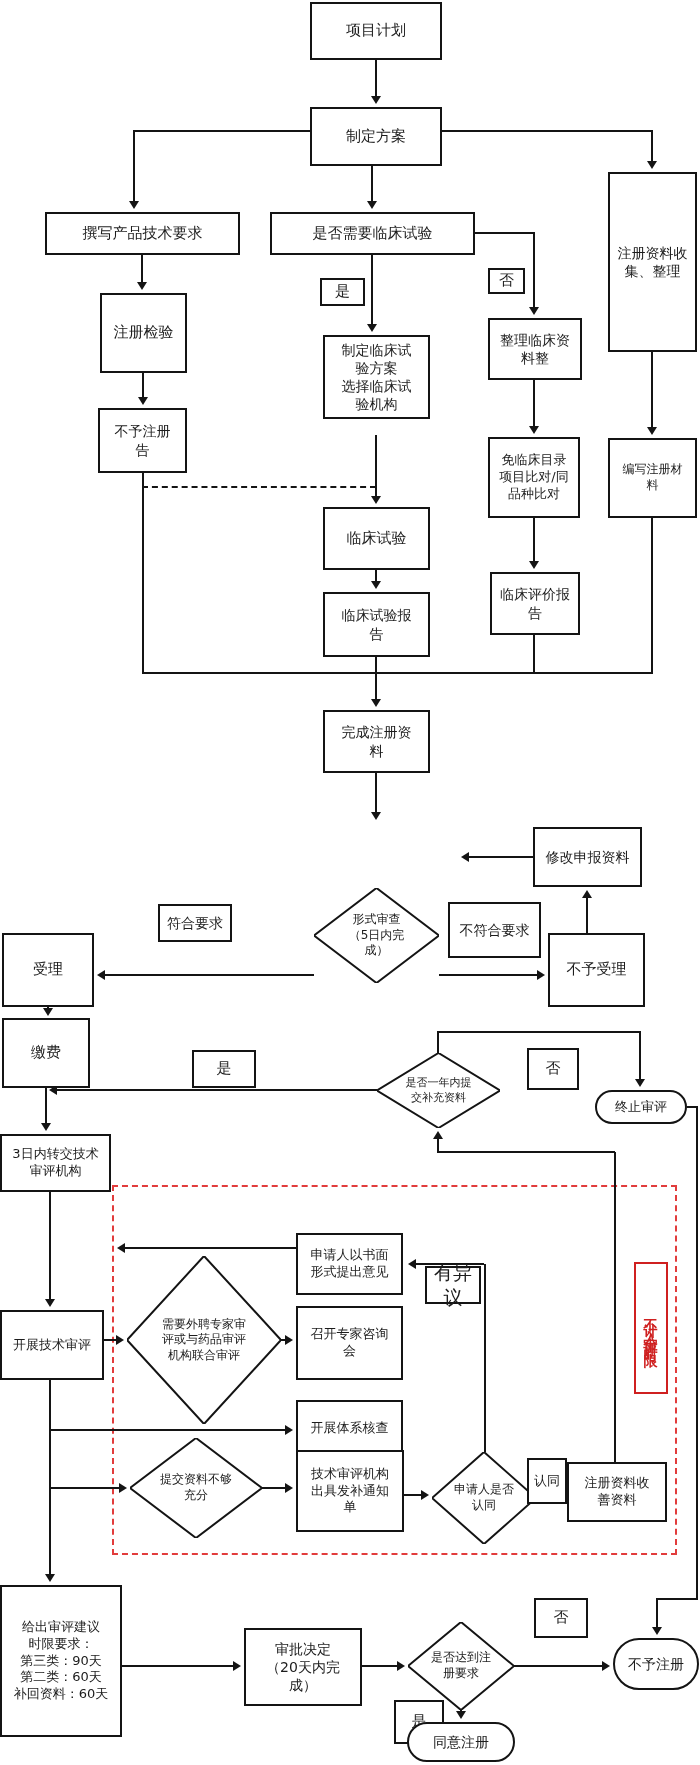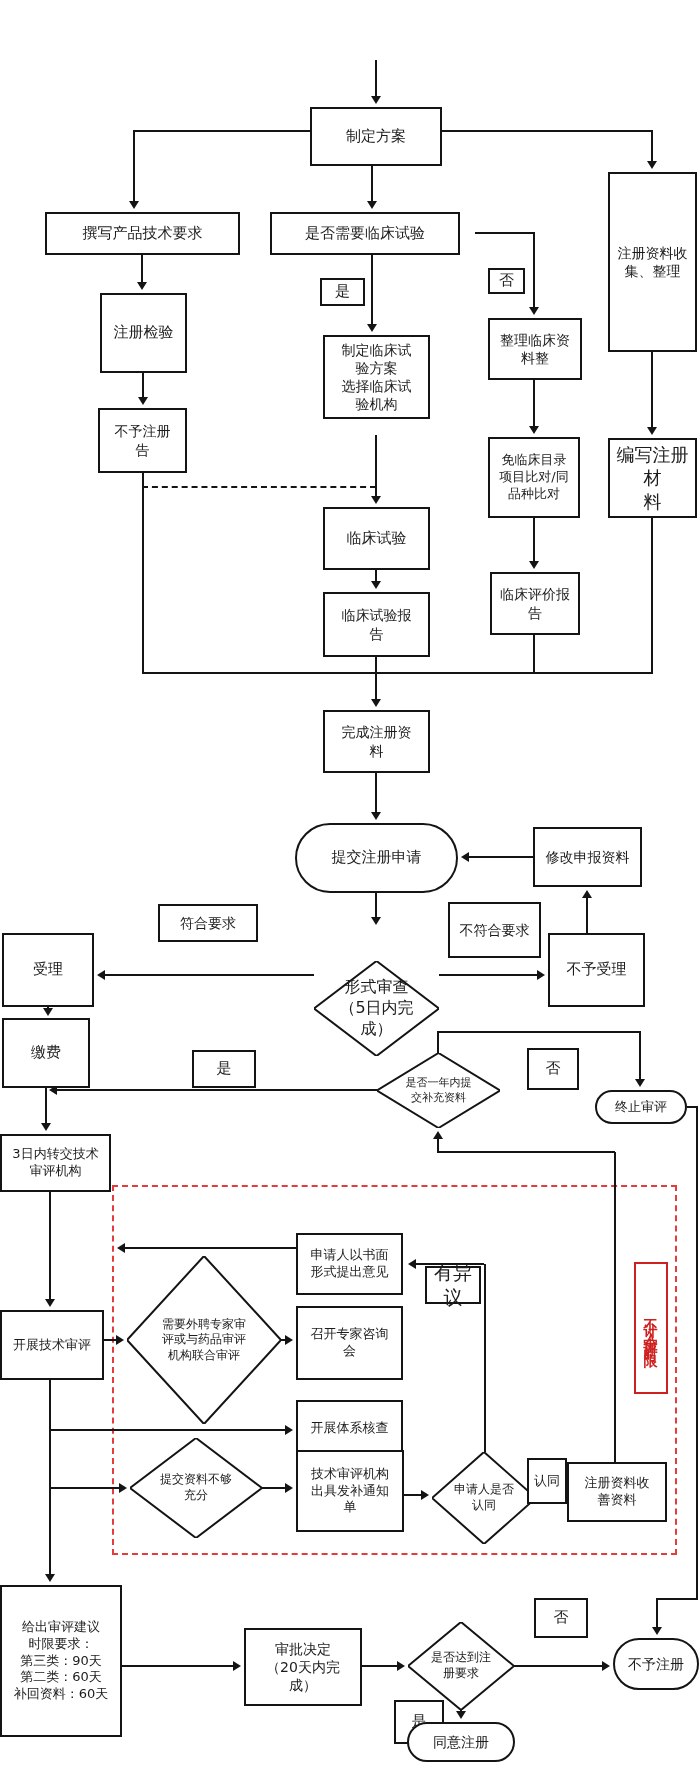--- a/index.html
+++ b/index.html
@@ -88,26 +88,27 @@
   <div class="line lv" style="left:696px;top:1106px;height:494px"></div>
   <div class="line lh" style="left:656px;top:1598px;width:42px"></div>
   <div class="line lv ad" style="left:656px;top:1598px;height:35px"></div>
   <div class="line lh ar" style="left:122px;top:1665px;width:117px"></div>
   <div class="line lh ar" style="left:362px;top:1665px;width:41px"></div>
   <div class="line lh ar" style="left:514px;top:1665px;width:94px"></div>
   <div class="line lv ad" style="left:460px;top:1710px;height:7px"></div>
 
   <div class="redbox" style="left:112px;top:1185px;width:565px;height:370px"></div>
 
+  <div class="node" style="left:310px;top:2px;width:132px;height:58px"><span>项目计划</span></div>
 
   <div class="node" style="left:310px;top:107px;width:132px;height:59px"><span>制定方案</span></div>
 
   <div class="node" style="left:45px;top:212px;width:195px;height:43px"><span>撰写产品技术要求</span></div>
 
-  <div class="node" style="left:270px;top:212px;width:190px;height:43px"><span>是否需要临床试验</span></div>
+  <div class="node" style="left:270px;top:212px;width:205px;height:43px"><span>是否需要临床试验</span></div>
 
   <div class="node" style="left:608px;top:172px;width:89px;height:180px;font-size:14px"><span>注册资料收
 集、整理</span></div>
 
   <div class="node" style="left:320px;top:278px;width:45px;height:28px"><span>是</span></div>
 
   <div class="node" style="left:488px;top:268px;width:37px;height:26px"><span>否</span></div>
 
   <div class="node" style="left:100px;top:293px;width:87px;height:80px"><span>注册检验</span></div>
 
@@ -119,43 +120,42 @@
   <div class="node" style="left:488px;top:318px;width:94px;height:62px;font-size:14px"><span>整理临床资
 料整</span></div>
 
   <div class="node" style="left:98px;top:408px;width:89px;height:65px;font-size:14px"><span>不予注册
 告</span></div>
 
   <div class="node" style="left:488px;top:437px;width:92px;height:81px;font-size:13px"><span>免临床目录
 项目比对/同
 品种比对</span></div>
 
-  <div class="node" style="left:608px;top:438px;width:89px;height:80px;font-size:18px"><span>编写注册材
+  <div class="node" style="left:608px;top:438px;width:89px;height:80px;font-size:12px"><span>编写注册材
 料</span></div>
 
   <div class="node" style="left:323px;top:507px;width:107px;height:63px"><span>临床试验</span></div>
 
   <div class="node" style="left:490px;top:572px;width:90px;height:63px;font-size:14px"><span>临床评价报
 告</span></div>
 
   <div class="node" style="left:323px;top:592px;width:107px;height:65px;font-size:14px"><span>临床试验报
 告</span></div>
 
   <div class="node" style="left:323px;top:710px;width:107px;height:63px;font-size:14px"><span>完成注册资
 料</span></div>
 
-  <div class="node stadium" style="left:295px;top:823px;width:163px;height:70px"><span>提交注册申请</span></div>
 
   <div class="node" style="left:533px;top:827px;width:109px;height:60px;font-size:14px"><span>修改申报资料</span></div>
 
-  <div class="node" style="left:158px;top:904px;width:100px;height:38px;font-size:14px"><span>符合要求</span></div>
+  <div class="node" style="left:158px;top:904px;width:74px;height:38px;font-size:14px"><span>符合要求</span></div>
 
   <div class="node" style="left:448px;top:902px;width:93px;height:56px;font-size:14px"><span>不符合要求</span></div>
 
-  <div class="node diamond" style="left:314px;top:961px;width:125px;height:95px;font-size:16px">
+  <div class="node diamond" style="left:314px;top:888px;width:125px;height:95px;font-size:12px">
     <svg viewBox="0 0 100 100" preserveAspectRatio="none">
         <polygon points="50,0 100,50 50,100 0,50"></polygon>
       </svg>
     <span>形式审查
 （5日内完
 成）</span>
   </div>
 
   <div class="node" style="left:2px;top:933px;width:92px;height:74px"><span>受理</span></div>
 

